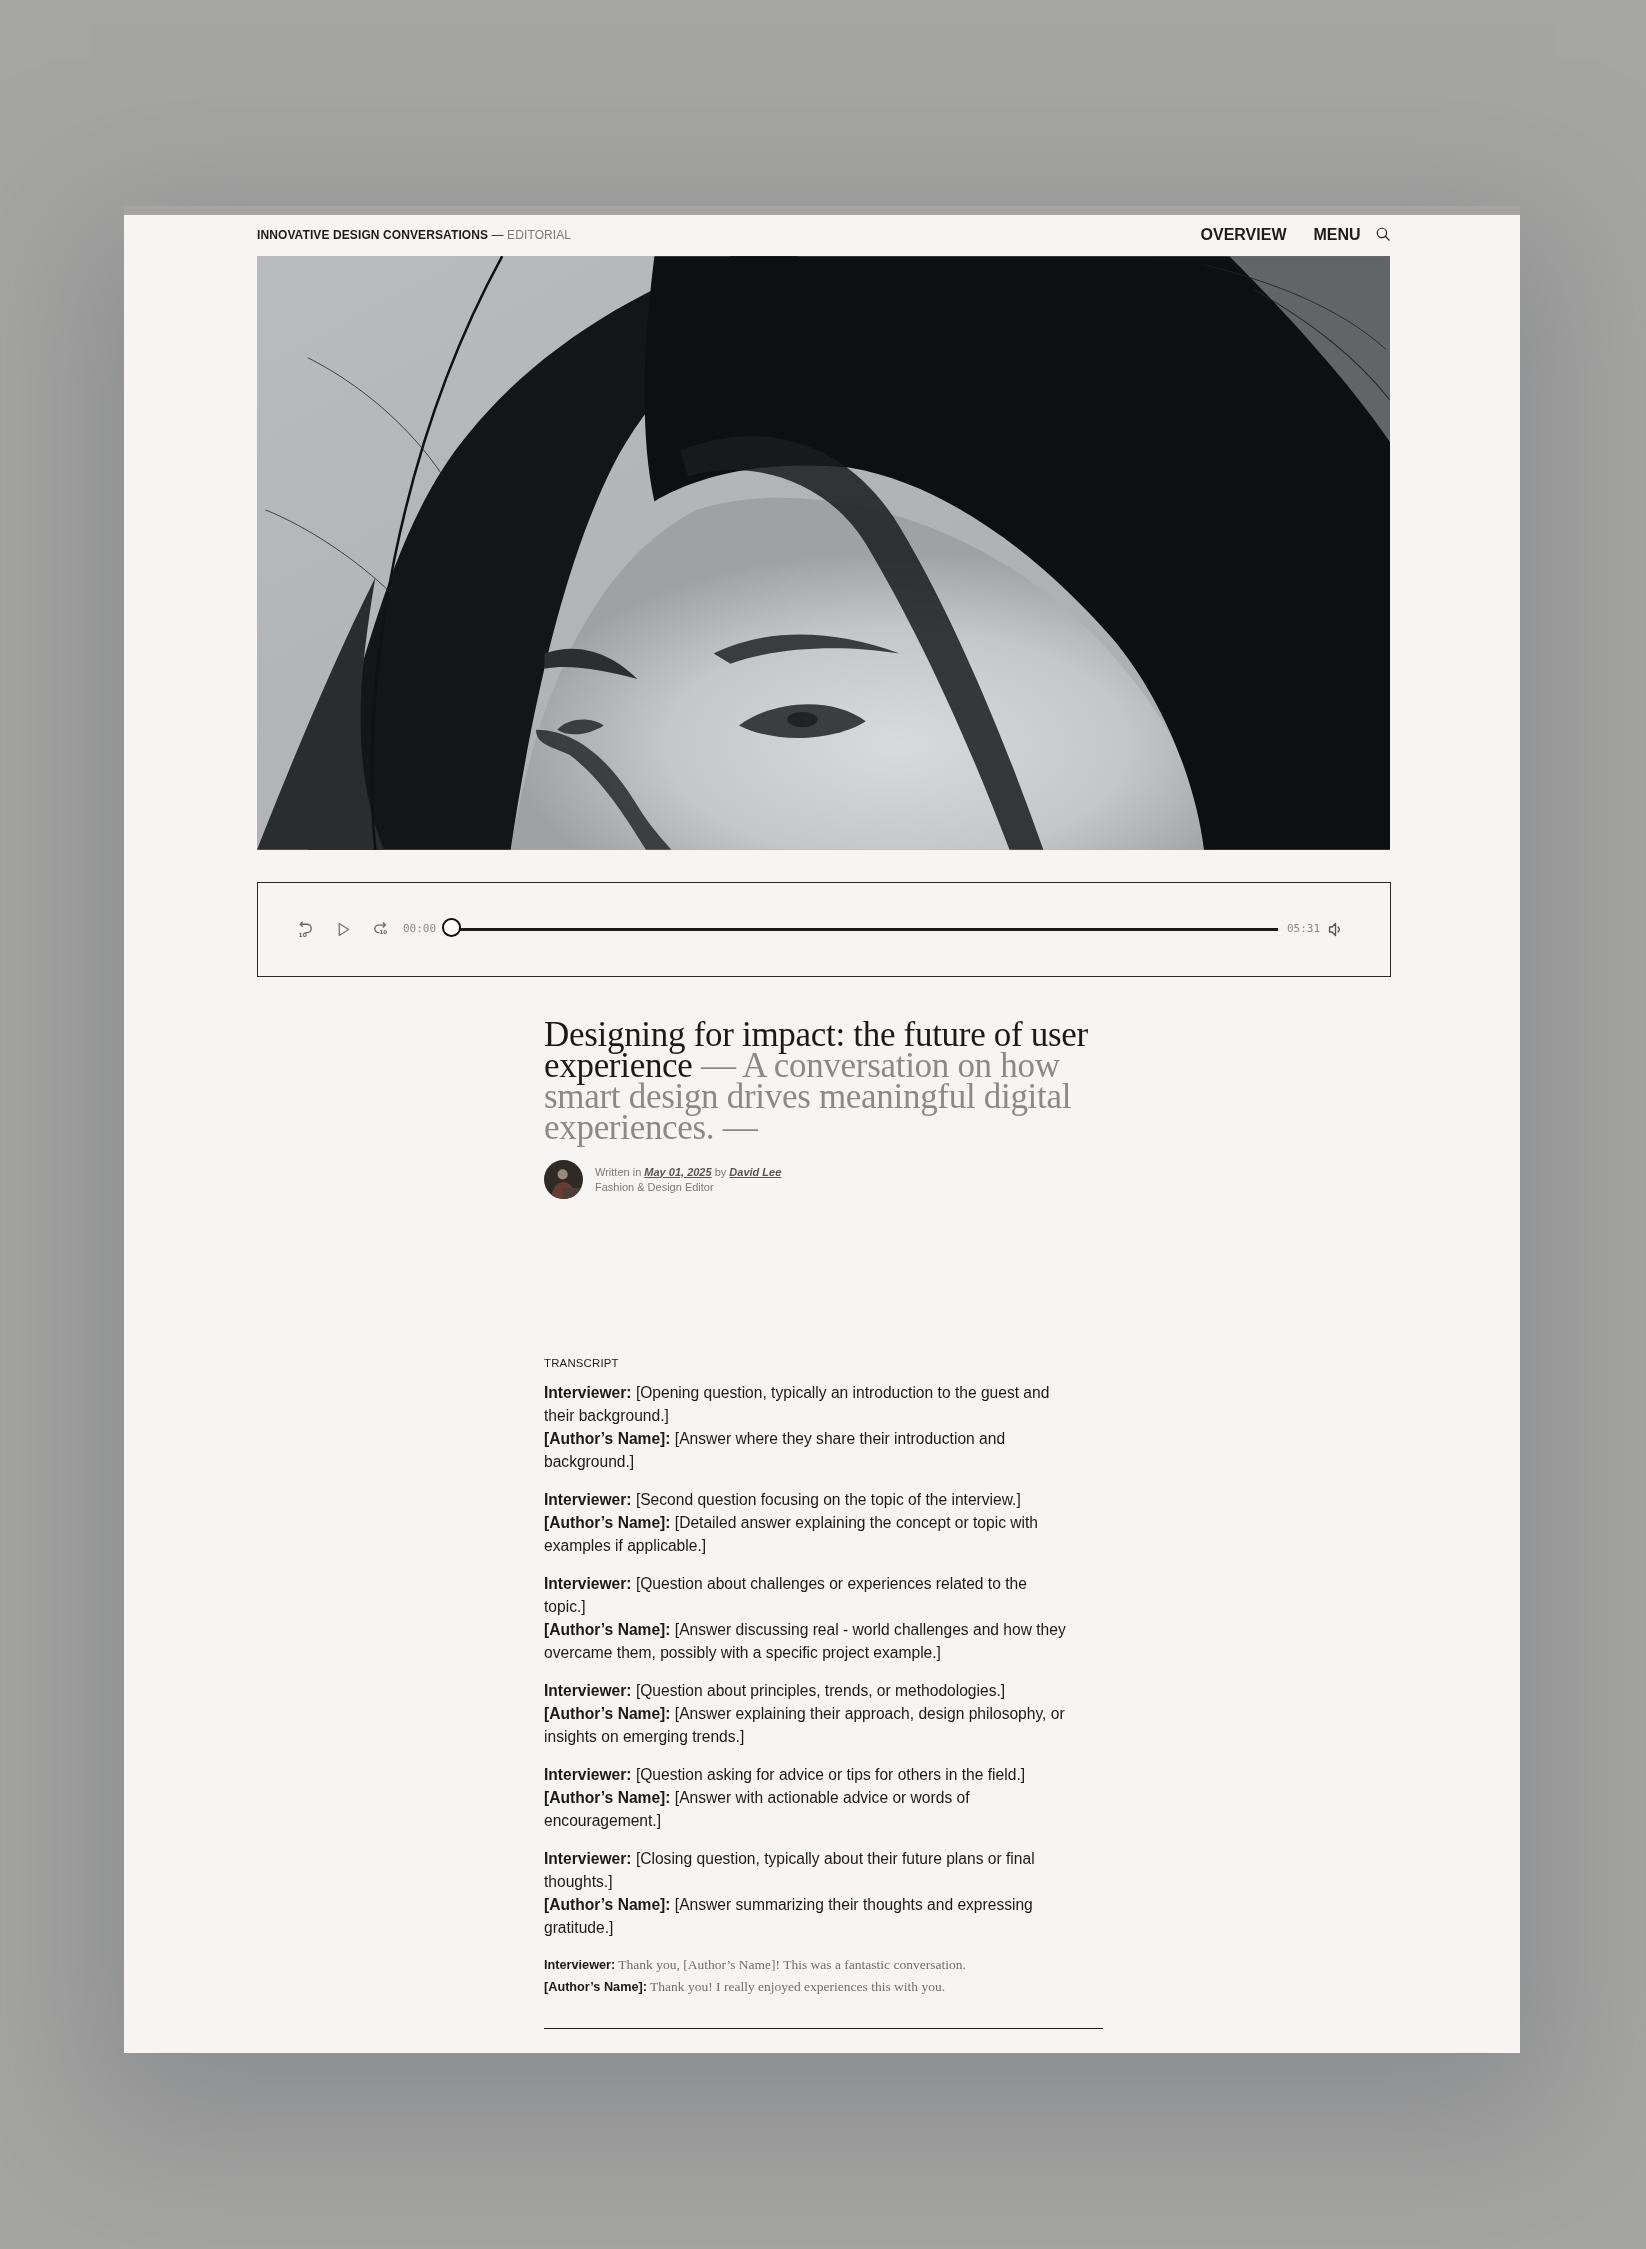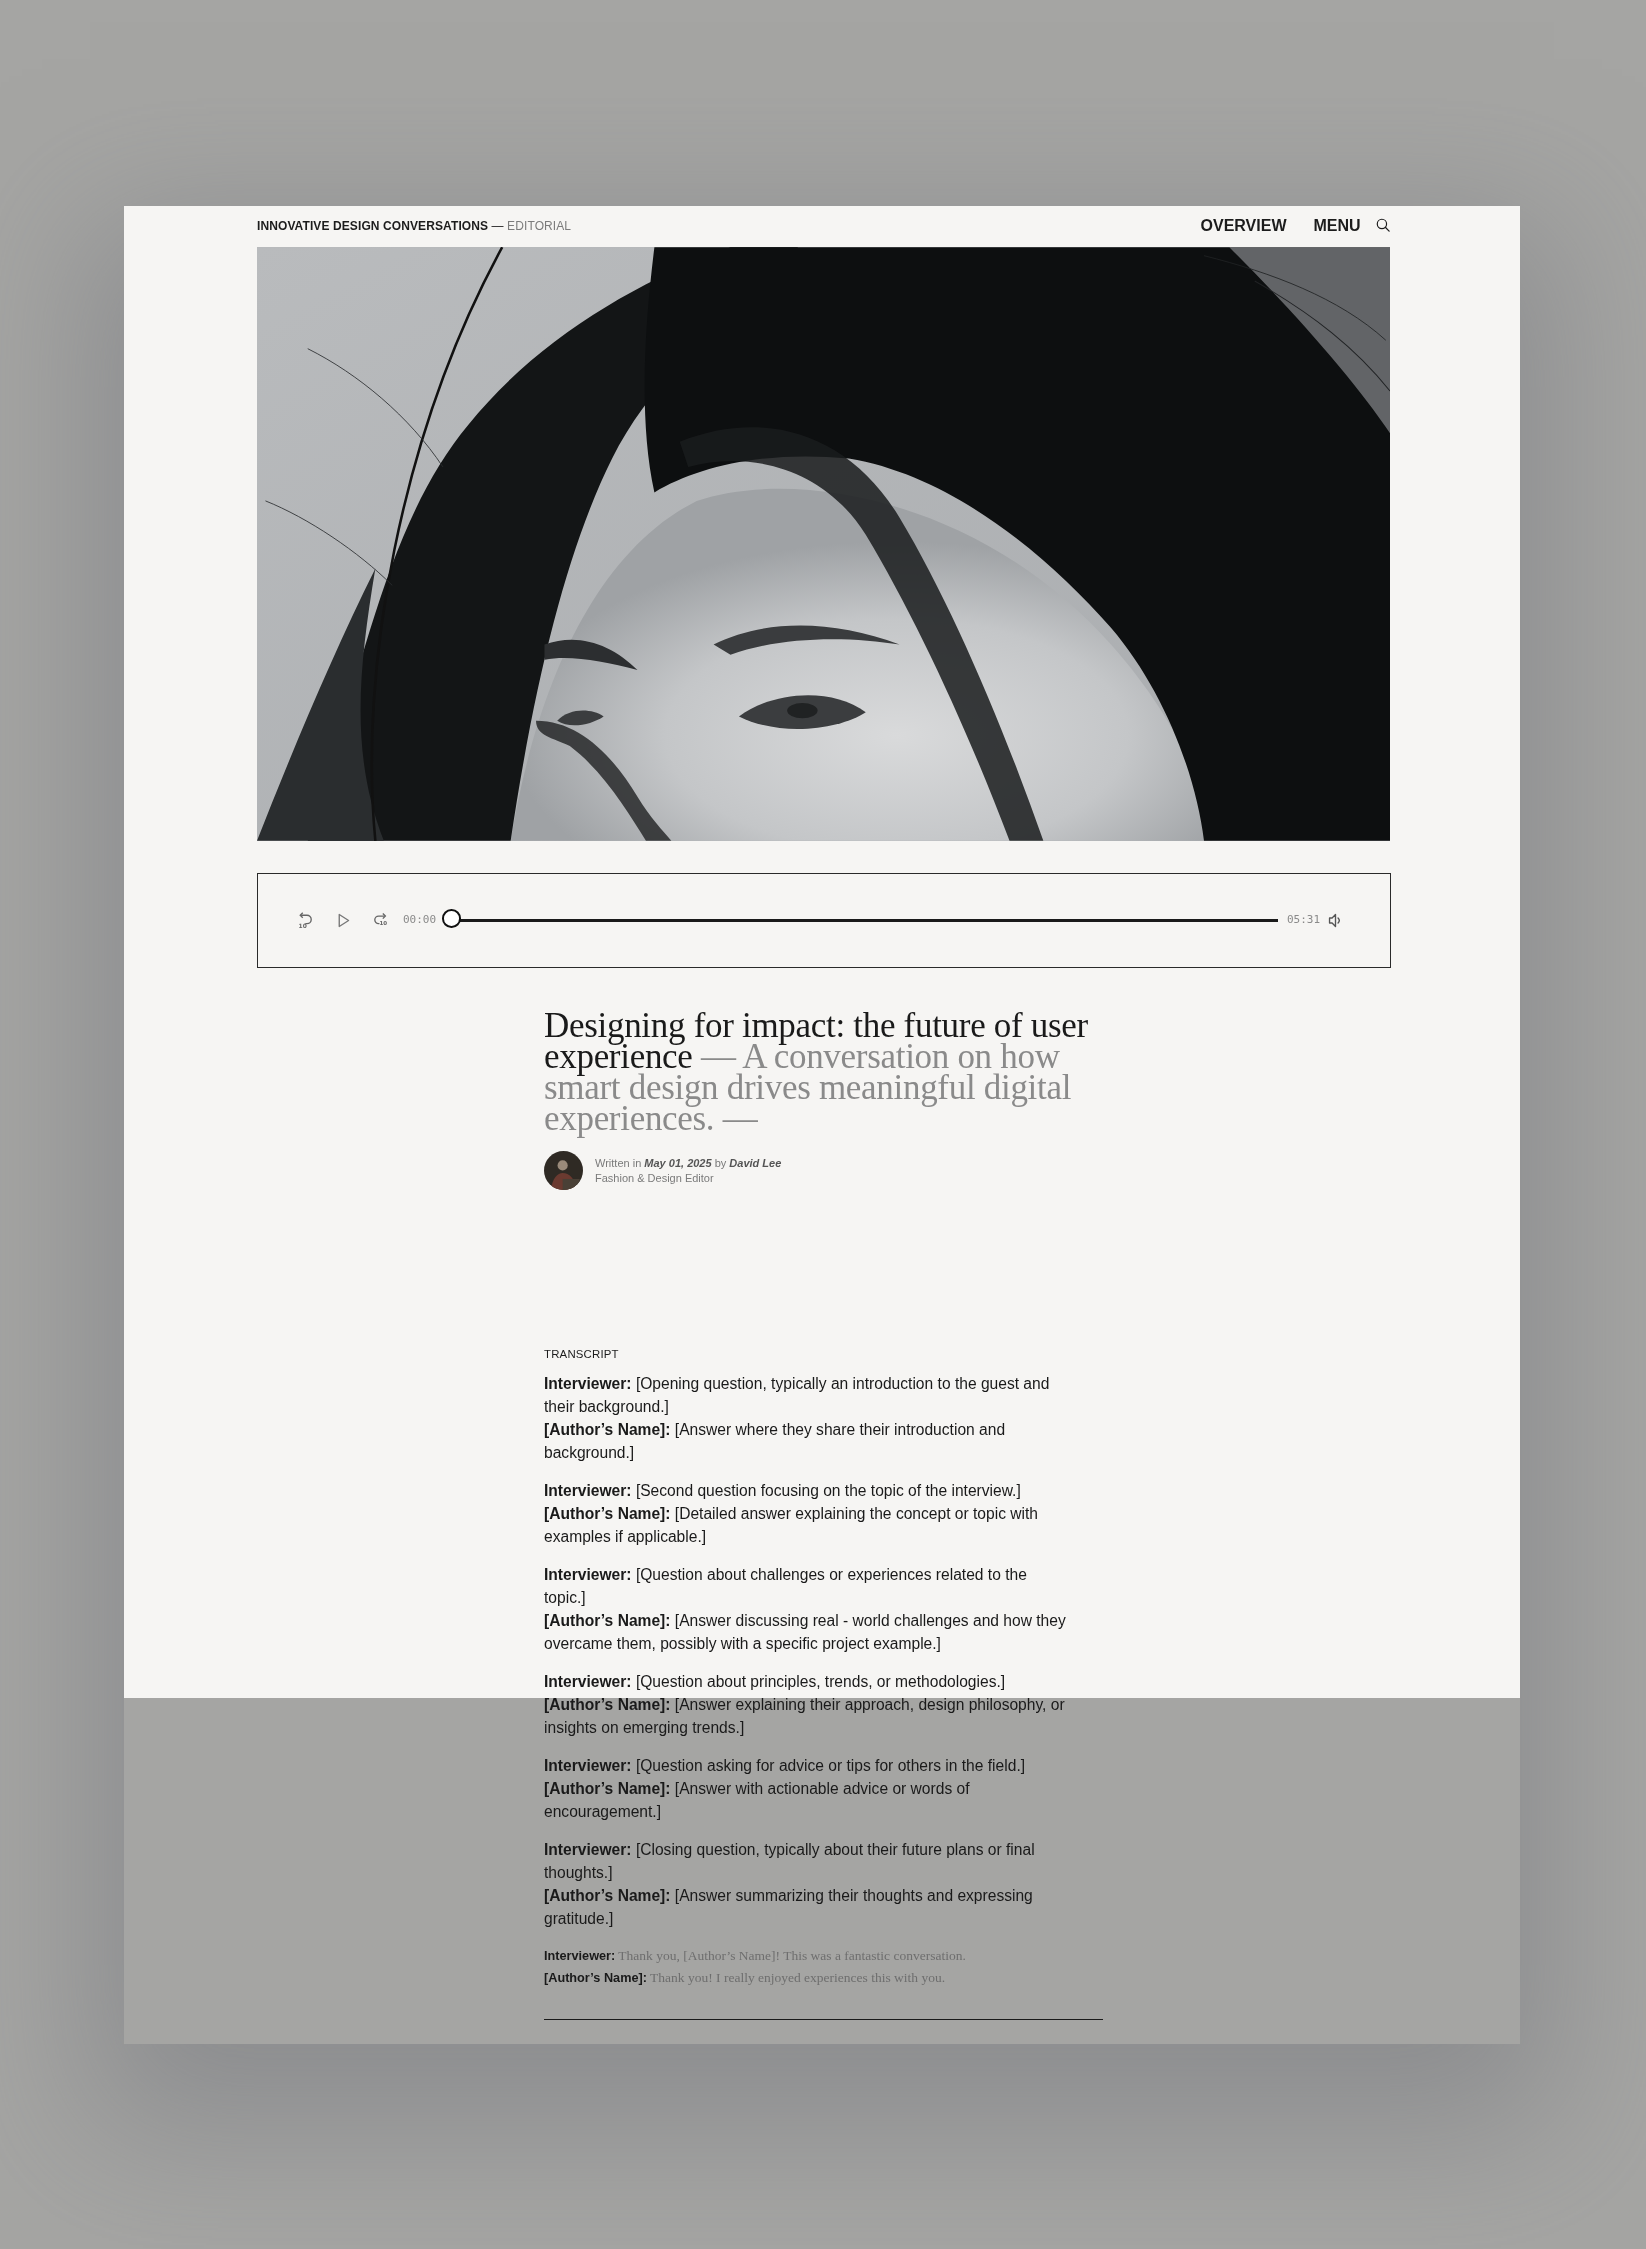--- a/index.html
+++ b/index.html
@@ -7,21 +7,21 @@
     width: 1646px; height: 2250px; overflow: hidden;
     background: #a5a5a3;
     font-family: "Liberation Sans", sans-serif;
     position: relative;
   }
   .shadow {
     position: absolute; left: 124px; top: 206px; width: 1396px; height: 1838px;
     box-shadow: 0 51px 135px 34px rgba(120,122,128,0.55);
   }
   .card {
-    position: absolute; left: 124px; top: 206px; width: 1396px; height: 1492px;
+    position: absolute; left: 124px; top: 215px; width: 1396px; height: 1838px;
     background: #f6f5f3;
   }
   .topbar {
     position: absolute; left: 133px; top: 8.5px; width: 1133px; height: 22px;
     display: flex; align-items: center; justify-content: space-between;
   }
   .brand { font-size: 12px; letter-spacing: 0.1px; color: #1c1c1c; font-weight: 700; }
   .brand .muted { color: #7b7b7b; font-weight: 400; }
   .brand .dash { font-weight: 400; color: #1c1c1c; }
   .nav { display: flex; align-items: center; gap: 0; }
@@ -48,21 +48,21 @@
 
   .article { position: absolute; left: 420px; top: 804px; width: 567px; }
   .title {
     margin: 0; font-family: "Liberation Serif", "DejaVu Serif", serif; font-weight: 400;
     font-size: 35px; line-height: 31px; color: #1a1a1a; letter-spacing: -0.3px;
   }
   .title .sub { color: #8a8a8a; }
   .byline { display: flex; align-items: center; margin-top: 17px; }
   .avatar { width: 39px; height: 39px; border-radius: 50%; overflow: hidden; margin-right: 12px; flex: none; }
   .meta { font-size: 11px; line-height: 15px; color: #7a7a7a; }
-  .meta b { font-style: italic; color: #555; font-weight: 700; }
+  .meta b { font-style: italic; color: #555; font-weight: 700; text-decoration: underline; }
 
   .transcript { position: absolute; left: 420px; top: 1142px; width: 524px; }
   .label { font-size: 11.4px; color: #1c1c1c; letter-spacing: 0.2px; margin-bottom: 12px; }
   .qa { font-size: 15.6px; line-height: 23px; color: #1a1a1a; margin-bottom: 15px; }
   .qa .line { display: block; }
   .qa b { font-weight: 700; }
   .qa.serif-end { font-size: 12.7px; line-height: 21px; margin-top: 1.7px; }
   .qa.serif-end .txt { font-family: "Liberation Serif", serif; color: #6e6e6e; font-size: 13.5px; margin-top: 13px; }
   .divider { position: absolute; left: 420px; top: 1813px; width: 559px; height: 0.8px; background: #1a1a1a; }
 </style>

